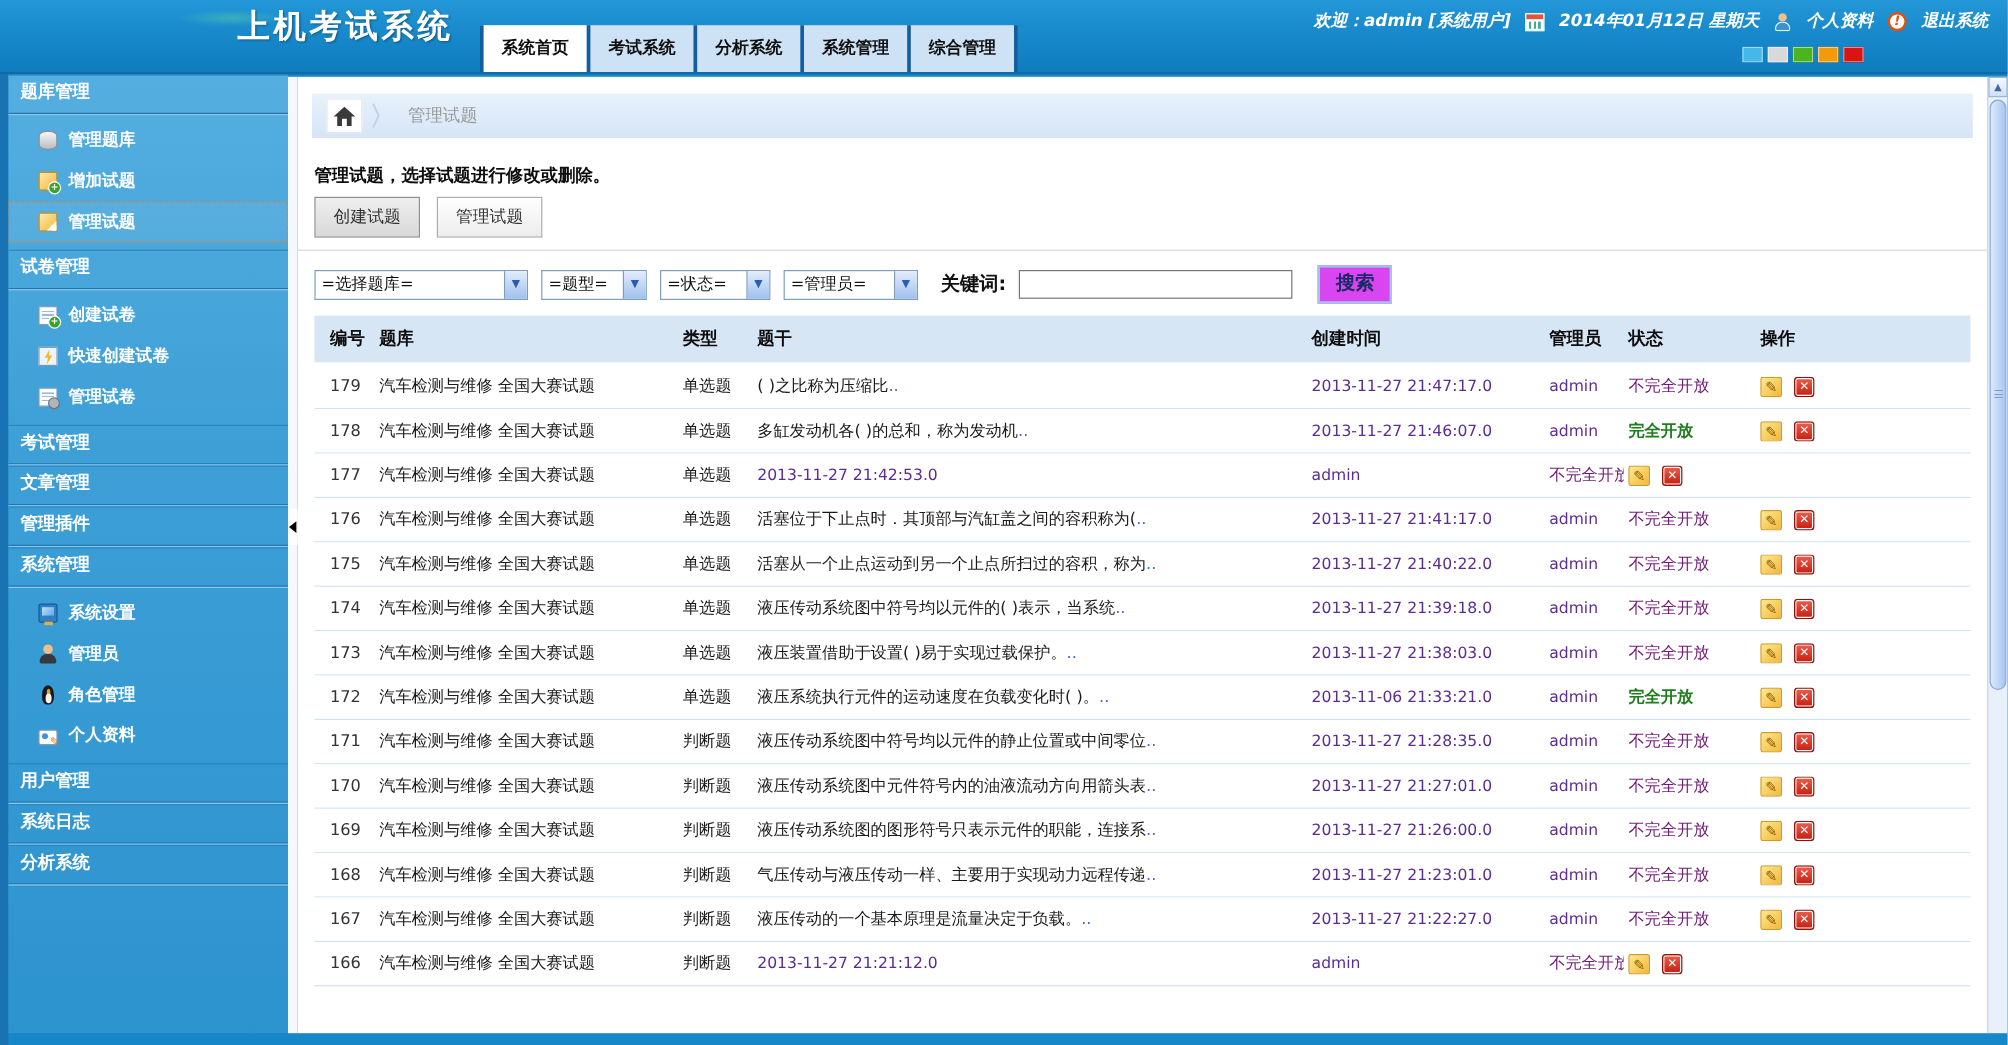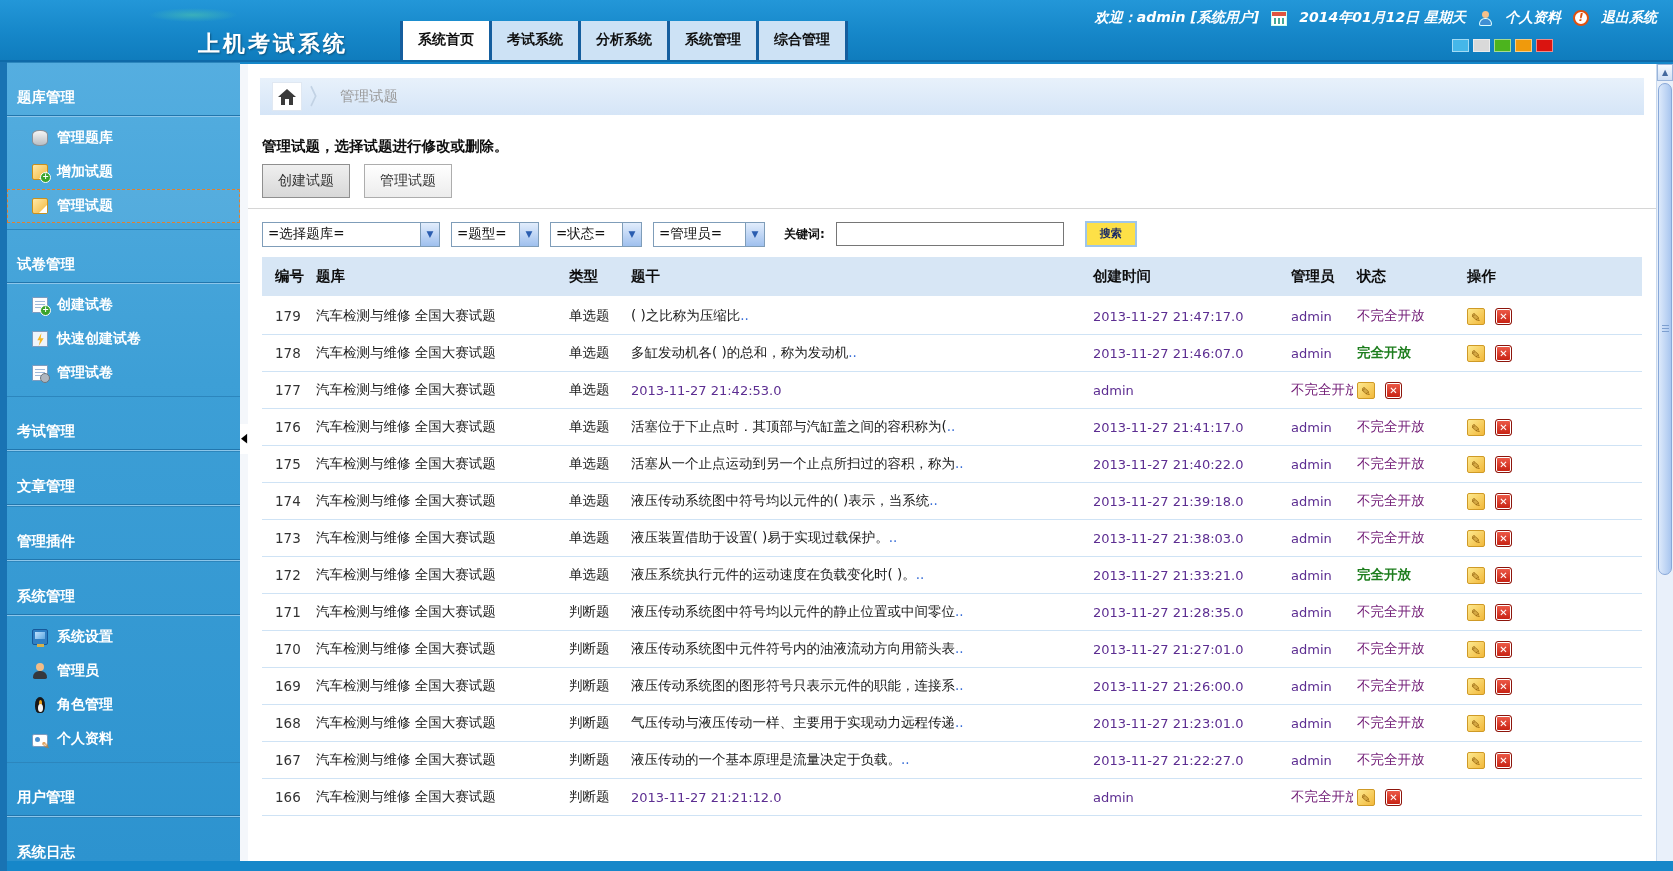--- a/index.html
+++ b/index.html
@@ -10,21 +10,21 @@
     position:relative;
     overflow:hidden;
   }
   
   .header { position:absolute; top:0; left:0; right:0; height:62px;
     background:linear-gradient(180deg,#2397d8 0%,#1687c9 55%,#0f7cbd 100%);
     border-bottom:2px solid #0f6aa8; z-index:5; }
   .logo-glow { position:absolute; left:148px; top:8px; width:90px; height:14px;
     background:radial-gradient(ellipse at center, rgba(80,200,170,.55), rgba(80,200,170,0) 70%);
     border-radius:50%; }
-  .app-title { position:absolute; left:198px; top:29px; color:#fff; font-size:22px;
+  .app-title { position:absolute; left:198px; top:4px; color:#fff; font-size:27px;
     font-weight:bold; letter-spacing:3px; text-shadow:1px 1px 2px rgba(0,0,0,.35); white-space:nowrap; }
   .tabs { position:absolute; left:400px; bottom:0; display:flex; border-right:3px solid #155e9e; }
   .tab { background:#cde2f5; border-left:3px solid #155e9e; padding:10px 15px 11px;
     font-weight:bold; font-size:14px; color:#101010; cursor:pointer; white-space:nowrap; }
   .tab.active { background:#fff; }
   .header-right { position:absolute; right:16px; top:9px; display:flex; align-items:center;
     gap:12px; color:#fff; font-size:14px; font-weight:bold; white-space:nowrap;font-style:italic; }
   .header-link { color:#fff; text-decoration:none; cursor:pointer; }
   .swatches { position:absolute; right:120px; top:39px; display:flex; gap:4px; }
   .swatch { width:17px; height:13px; cursor:pointer; box-shadow:0 0 0 1px rgba(255,255,255,.5) inset; }
@@ -39,21 +39,21 @@
     border-radius:50%; background:#f4c08a; }
   .icon-person-sm::after { content:""; position:absolute; left:1px; bottom:0; width:13px; height:8px;
     border-radius:6px 6px 2px 2px; background:#3f8fd4; box-shadow:0 0 0 1px #dff inset; }
   .icon-logout { width:16px; height:16px; border-radius:50%; background:#fff; color:#e0500f;
     border:2px solid #e0500f; font-size:11px; font-weight:bold; line-height:12px; text-align:center;
     display:inline-block; }
   
   .left-edge { position:absolute; left:0; top:62px; bottom:0; width:7px; background:#1973b3; }
   .sidebar { position:absolute; left:7px; top:62px; width:233px; bottom:10px;
     background:linear-gradient(180deg,#55aee0 0%,#3d9fd6 40%,#2d93cf 100%); overflow:hidden; }
-  .side-section-title { color:#fff; font-weight:bold; font-size:14.5px; padding:25px 0 9px 10px;
+  .side-section-title { color:#fff; font-weight:bold; font-size:14.5px; padding:4px 0 9px 10px;
     border-bottom:1px solid #8cc6ea; box-shadow:0 -1px 0 #2276ad inset; cursor:pointer;
     border-top:1px solid #2c86bd; }
   .side-items { padding:4px 0 6px; }
   .side-item { display:flex; align-items:center; gap:9px; color:#fff; font-size:14px;
     font-weight:bold; padding:7px 4px 7px 24px; cursor:pointer; border:1px dashed transparent; }
   .side-item.selected { border:1px dashed #e08030; background:rgba(255,255,255,.06); }
   .gap-strip { position:absolute; left:240px; top:64px; width:8px; bottom:10px; background:#f4f7fb; }
   .collapse-handle { position:absolute; left:240px; top:424px; width:8px; height:30px; background:#fff;
     color:#000; text-align:center; cursor:pointer; z-index:6; }
   .collapse-handle span { font-size:8px; line-height:30px; display:block; transform:scaleY(1.6); }
@@ -115,25 +115,25 @@
   .filters { display:flex; align-items:center; gap:11px; margin:12px 14px 10px; }
   .select { height:25px; border:1px solid #7f9db9; background:#fff; display:flex; align-items:center;
     justify-content:space-between; font-size:13.5px; color:#111; padding-left:5px; cursor:pointer; }
   .select .arrow { width:19px; align-self:stretch; background:linear-gradient(180deg,#e2edfc,#9fc0ee);
     border-left:1px solid #7f9db9; display:flex; align-items:center; justify-content:center;
     color:#2a5db0; font-size:9px; margin-left:6px; }
   .select:nth-of-type(1) { width:178px; }
   .select:nth-of-type(2) { width:88px; }
   .select:nth-of-type(3) { width:92px; }
   .select:nth-of-type(4) { width:112px; }
-  .kw-label { font-size:12px; font-weight:bold; color:#111; margin-left:8px; }
+  .kw-label { font-size:16px; font-weight:bold; color:#111; margin-left:8px; }
   .kw-input { width:228px; height:24px; border:1px solid #767676; font-size:13px; padding:0 4px;
     font-family:inherit; }
-  .search-btn { margin-left:10px; background:#fde047; border:2px solid #9ec5ea; padding:3px 13px 4px;
-    font-weight:bold; color:#1a2a66; font-size:11px; cursor:pointer; font-family:inherit; }
+  .search-btn { margin-left:10px; background:#d946ef; border:2px solid #9ec5ea; padding:3px 13px 4px;
+    font-weight:bold; color:#1a2a66; font-size:16px; cursor:pointer; font-family:inherit; }
   
   .qtable { margin:4px 14px 0; }
   .grid-row { display:grid; grid-template-columns:50px 253px 62px 462px 198px 66px 110px 1fr;
     align-items:center; }
   .thead { background:#d7e6f5; font-weight:bold; font-size:14.5px; color:#0d0d0d;
     padding:10px 0; margin-bottom:2px; }
   .trow { padding:9px 0; border-bottom:1px solid #cfe3f5; font-size:13.5px; color:#1a1a1a; background:#fff; }
   .cell { padding:0 4px; white-space:nowrap; overflow:hidden; }
   .cell:first-child { padding-left:13px; }
   .cell-id { color:#333; }
@@ -392,21 +392,21 @@
           <div class="cell cell-ops">
             <span class="icon-edit-icon"></span>
             <span class="icon-delete-icon">✕</span>
           </div>
         </div>
         <div class="grid-row trow">
           <div class="cell cell-id">172</div>
           <div class="cell cell-bank">汽车检测与维修 全国大赛试题</div>
           <div class="cell cell-type">单选题</div>
           <div class="cell cell-stem"><span>液压系统执行元件的运动速度在负载变化时( )。</span><span class="more-link">..</span></div>
-          <div class="cell cell-created">2013-11-27 21:33:21.0</div>
+          <div class="cell cell-created">2013-11-06 21:33:21.0</div>
           <div class="cell cell-admin">admin</div>
           <div class="cell cell-status open">完全开放</div>
           <div class="cell cell-ops">
             <span class="icon-edit-icon"></span>
             <span class="icon-delete-icon">✕</span>
           </div>
         </div>
         <div class="grid-row trow">
           <div class="cell cell-id">171</div>
           <div class="cell cell-bank">汽车检测与维修 全国大赛试题</div>

